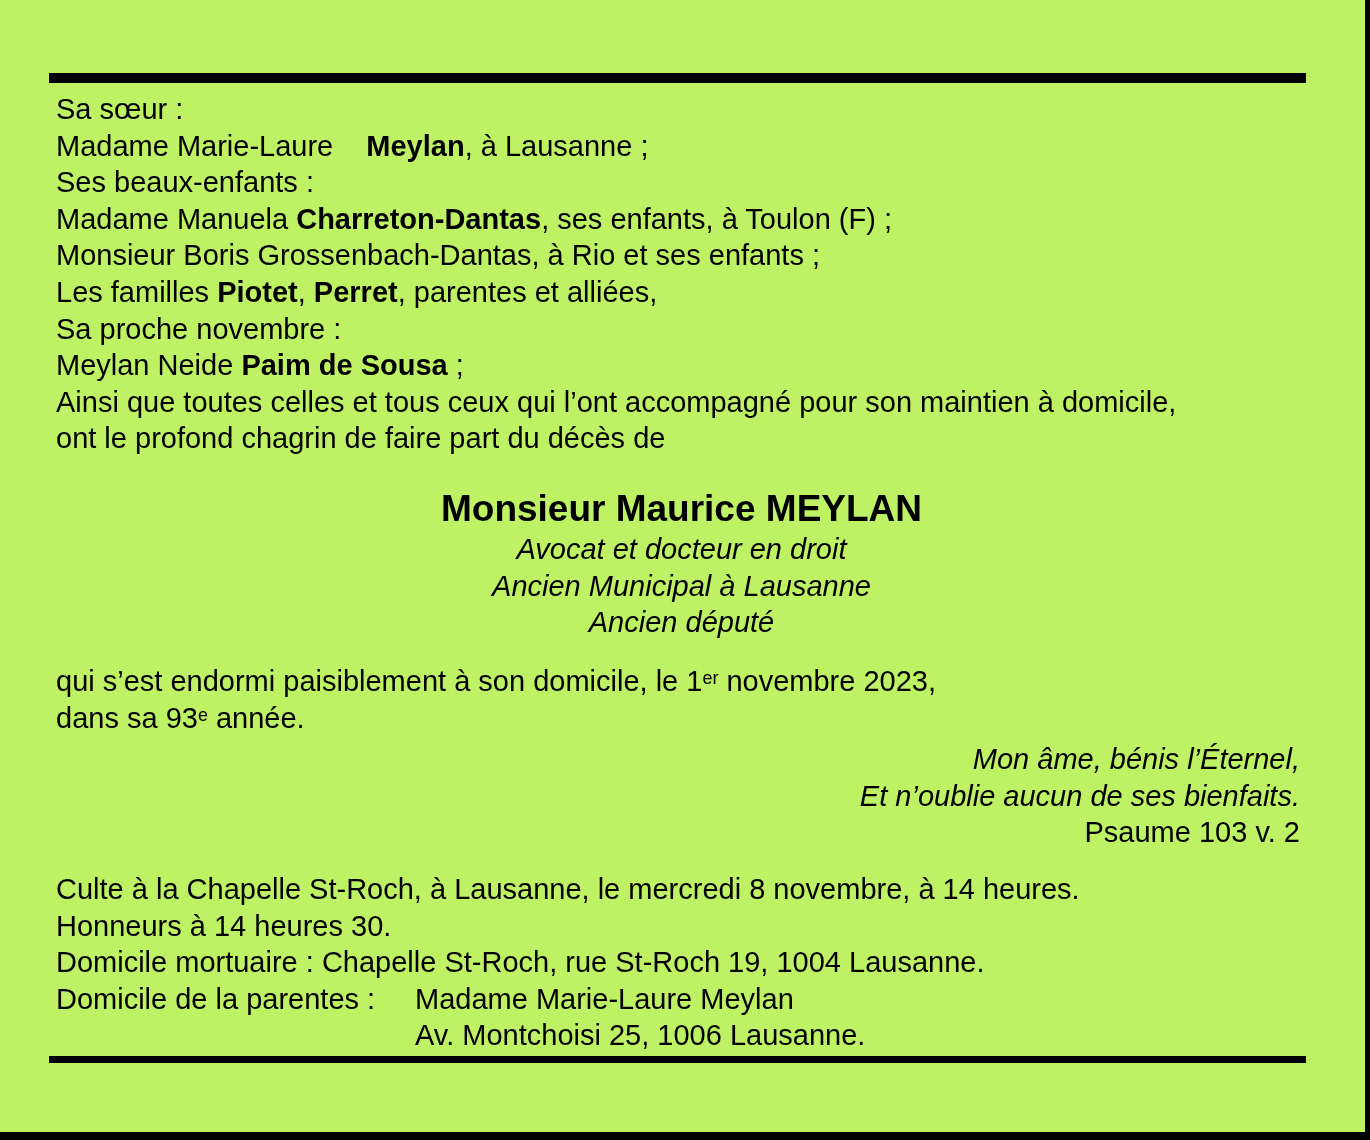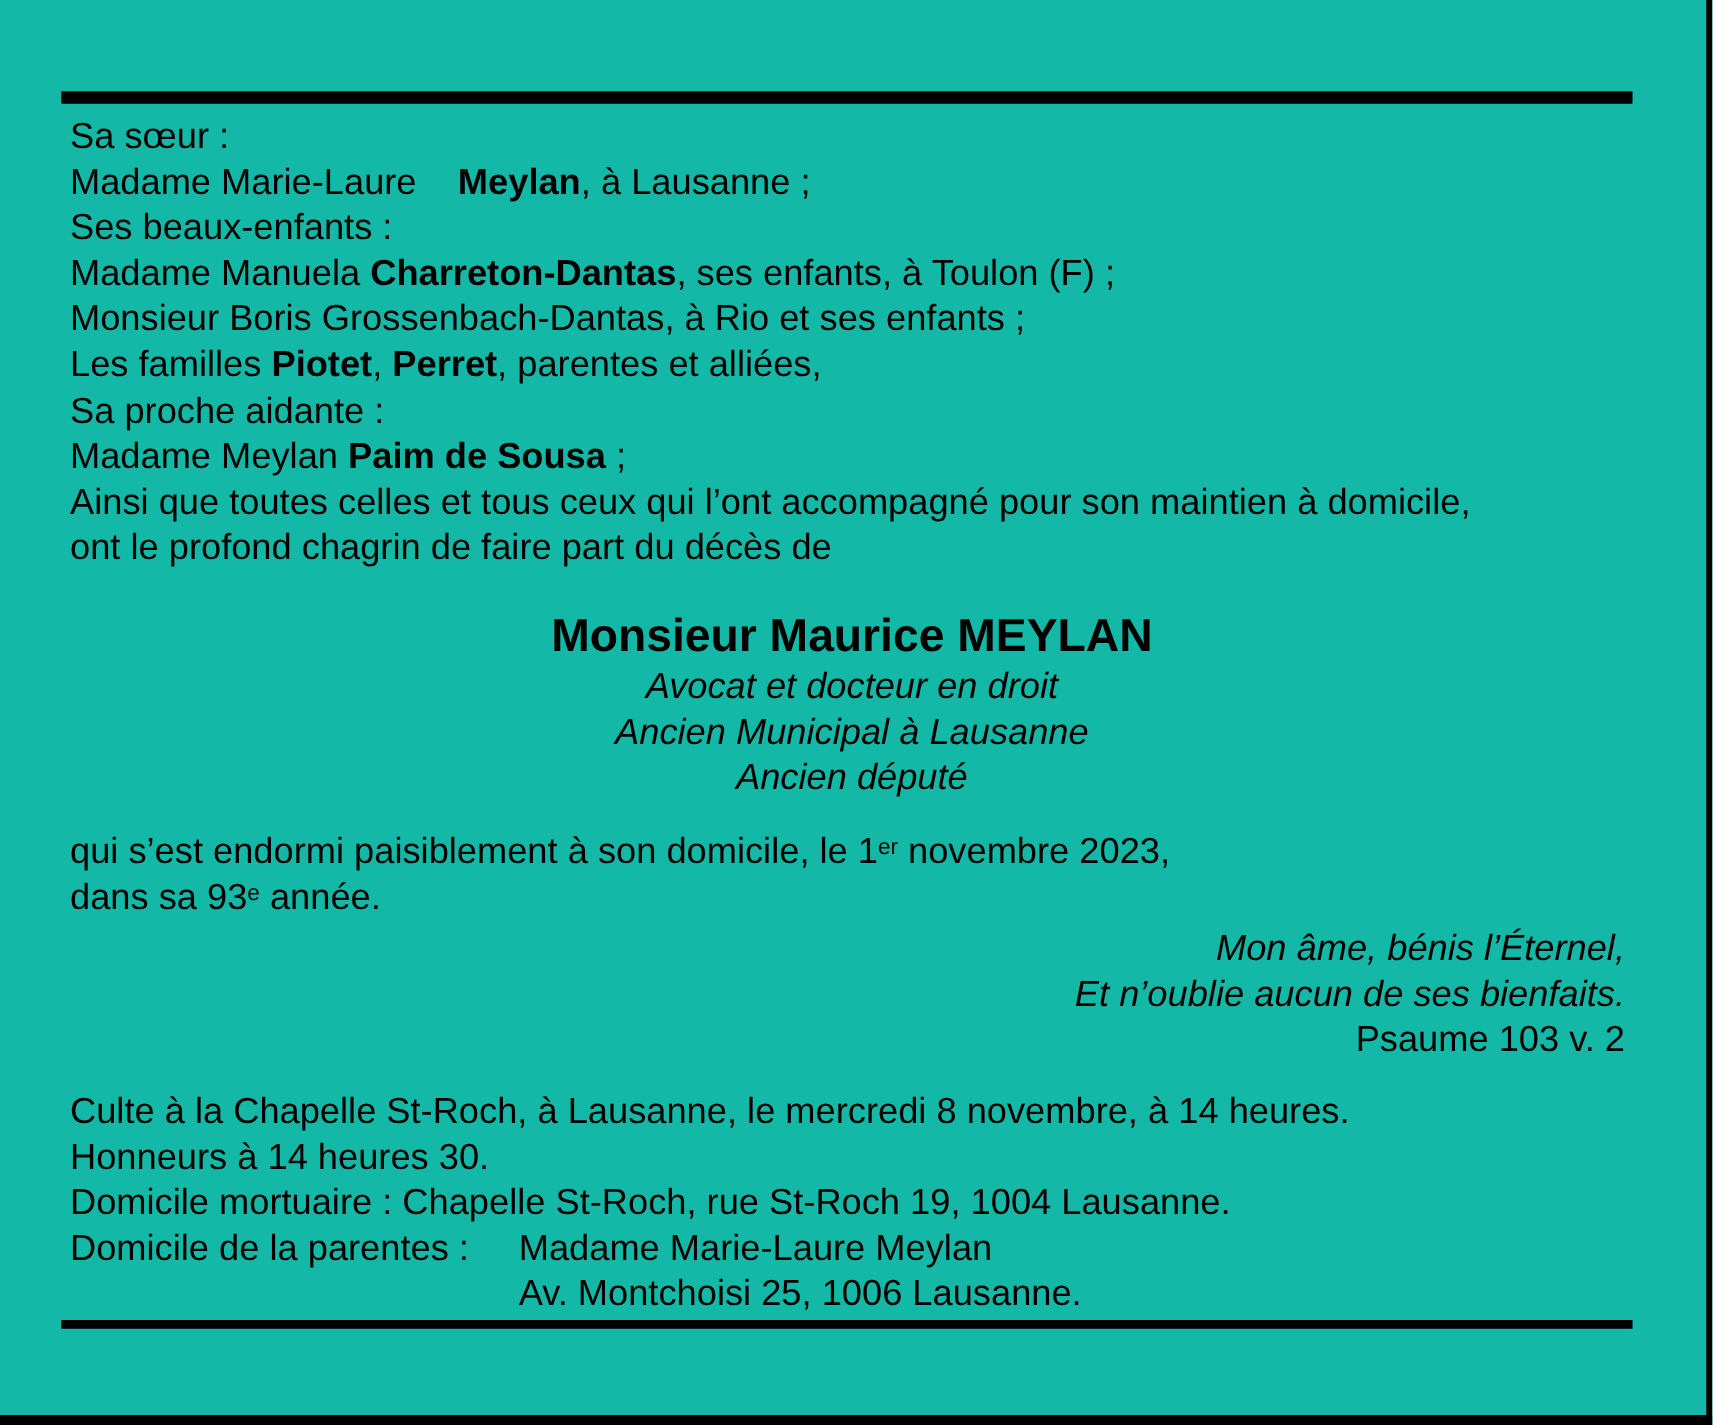--- a/index.html
+++ b/index.html
@@ -1,20 +1,20 @@
 <!DOCTYPE html>
 <html><head>
 <meta charset="utf-8">
 <style>
   html, body { margin: 0; padding: 0; background: #ffffff; }
   #page {
     position: relative;
     width: 1370px;
     height: 1140px;
-    background: #14b8a6;
+    background: #bef264;
     color: #000000;
     font-family: "Liberation Sans", sans-serif;
     overflow: hidden;
   }
   
   .scan-right  { position: absolute; top: 0; right: 0; width: 5px; height: 1140px; background: #000; }
   .scan-bottom { position: absolute; left: 0; bottom: 0; width: 1370px; height: 8px; background: #000; }
   
   .top-rule    { position: absolute; left: 49px; top: 73px;  width: 1257px; height: 10px; background: #000; }
   .bottom-rule { position: absolute; left: 49px; top: 1056px; width: 1257px; height: 7px;  background: #000; }
@@ -53,22 +53,22 @@
   <div class="top-rule"></div>
   <div class="bottom-rule"></div>
 
   <div class="family-block body-text">
     <div><span>Sa sœur :</span></div>
     <div><span>Madame Marie-Laure </span><span style="font-weight: bold; margin-left: 25px;">Meylan</span><span>, à Lausanne ;</span></div>
     <div><span>Ses beaux-enfants :</span></div>
     <div><span>Madame Manuela </span><span style="font-weight: bold;">Charreton-Dantas</span><span>, ses enfants, à Toulon (F) ;</span></div>
     <div><span>Monsieur Boris </span><span style="font-weight: normal;">Grossenbach-Dantas</span><span>, à Rio et ses enfants ;</span></div>
     <div><span>Les familles </span><span style="font-weight: bold;">Piotet</span><span>, </span><span style="font-weight: bold;">Perret</span><span>, parentes et alliées,</span></div>
-    <div><span>Sa proche aidante :</span></div>
-    <div><span>Madame Meylan </span><span style="font-weight: bold;">Paim de Sousa</span><span> ;</span></div>
+    <div><span>Sa proche novembre :</span></div>
+    <div><span>Meylan Neide </span><span style="font-weight: bold;">Paim de Sousa</span><span> ;</span></div>
     <div><span>Ainsi que toutes celles et tous ceux qui l’ont accompagné pour son maintien à domicile,</span></div>
     <div><span>ont le profond chagrin de faire part du décès de</span></div>
   </div>
 
   <div class="deceased-name">Monsieur Maurice MEYLAN</div>
 
   <div class="deceased-titles body-text">
     <div>Avocat et docteur en droit</div>
     <div>Ancien Municipal à Lausanne</div>
     <div>Ancien député</div>

